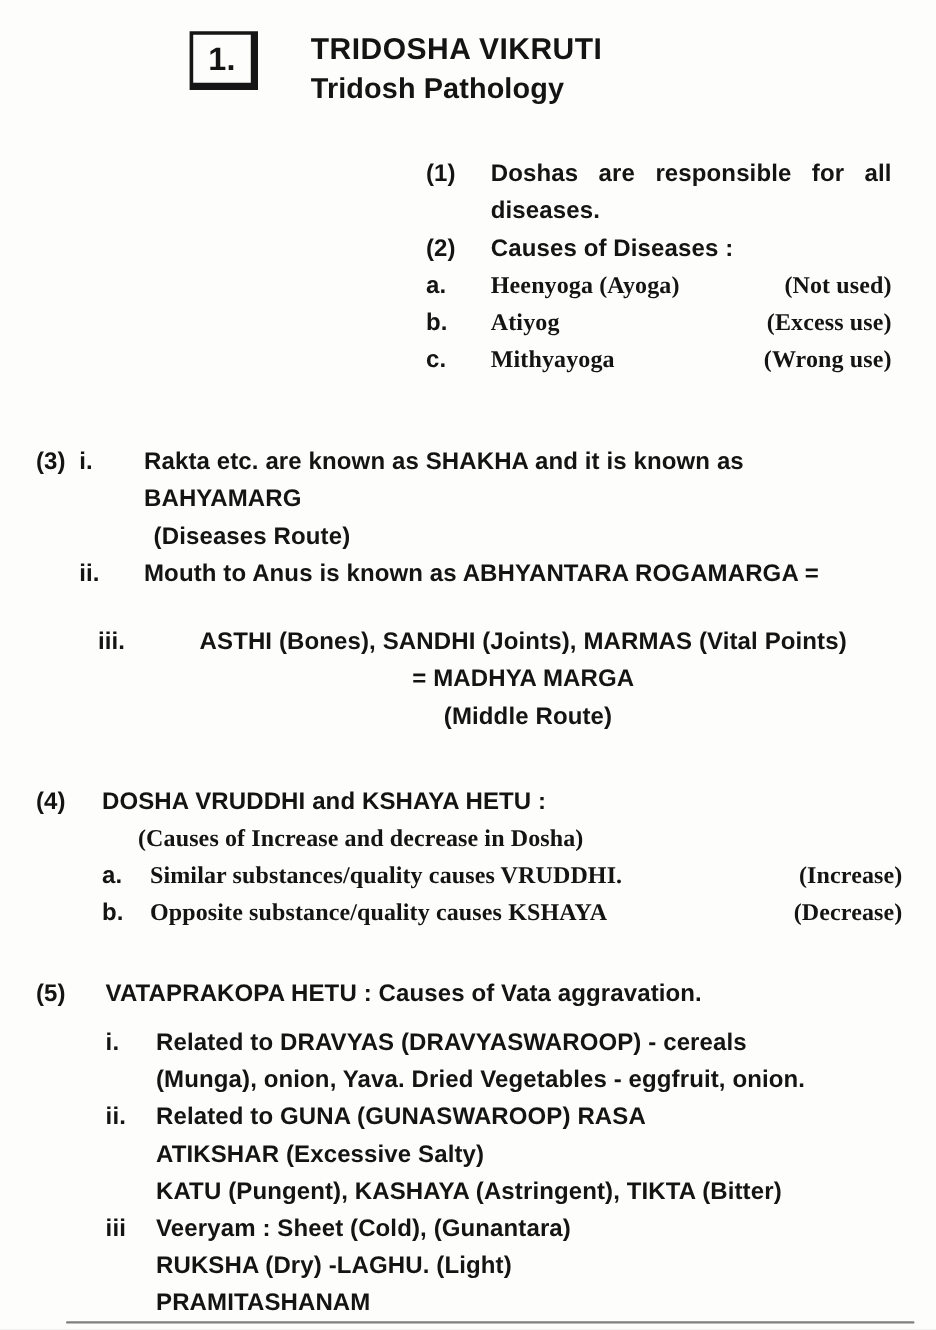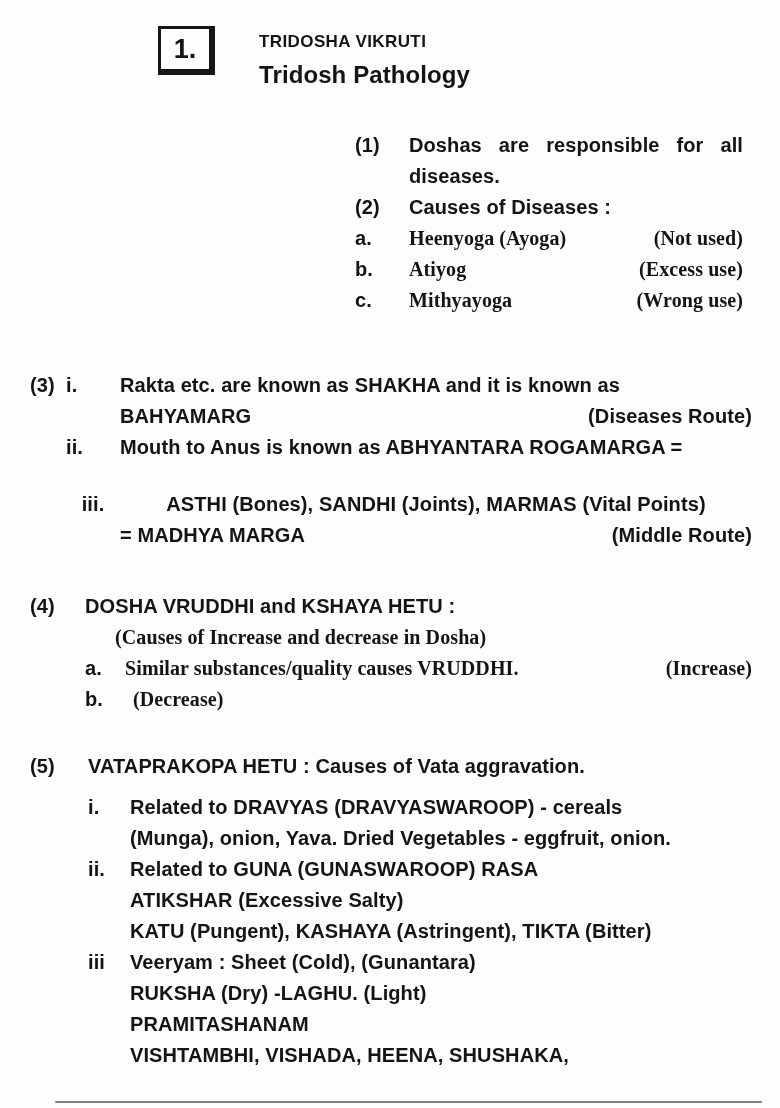--- a/index.html
+++ b/index.html
@@ -22,39 +22,39 @@
   .header { display: flex; align-items: flex-start; padding: 26px 0 0 158px; }
   .chapter-box {
     width: 48px; height: 40px;
     border: 3px solid #161616;
     border-right-width: 6px;
     border-bottom-width: 6px;
     display: flex; align-items: center; justify-content: center;
     font-size: 27px; line-height: 1;
   }
   .titles { margin-left: 44px; }
-  .title   { margin: 0; font-size: 17px; line-height: 31px; letter-spacing: 0.4px; }
+  .title   { margin: 0; font-size: 25px; line-height: 31px; letter-spacing: 0.4px; }
   .subtitle{ margin: 3px 0 0; font-size: 24px; line-height: 30px; }
 
   
   .intro { margin: 40px 0 0 355px; width: 388px; }
   .row { display: flex; }
   .marker { width: 54px; flex-shrink: 0; }
   .pair { flex: 1; display: flex; justify-content: space-between; font-family: Liberation Serif, serif; }
   .justify { text-align: justify; }
   .note { white-space: nowrap; padding-left: 8px; }
 
   
   .sec { margin-left: 30px; margin-right: 28px; }
   .sec3 { margin-top: 54px; }
   .s3row { display: flex; }
   .s3m { width: 36px; flex-shrink: 0; }
   .s3s { width: 54px; flex-shrink: 0; }
   .s3body { flex: 1; min-width: 0; }
-  .lineflex { display: flex; justify-content: space-between; }
+  .lineflex { display: flex; justify-content: space-between; flex-direction: column; }
   .nowrap { white-space: nowrap; }
   .gap-top { margin-top: 26px; text-align: center; }
 
   
   .sec4 { margin-top: 40px; }
   .s4head { display: flex; }
   .s4hm { width: 55px; flex-shrink: 0; }
   .s4sub { margin-left: 85px; font-family: Liberation Serif, serif; }
   .s4row { display: flex; margin-left: 55px; }
   .s4m { width: 40px; flex-shrink: 0; }
@@ -162,20 +162,21 @@
     <div class="s4row">
       <span class="s4m">a.</span>
       <span class="pair">
         <span class="nowrap">Similar substances/quality causes VRUDDHI.</span>
         <span class="note">(Increase)</span>
       </span>
     </div>
     <div class="s4row">
       <span class="s4m">b.</span>
       <span class="pair">
+        <span class="nowrap">Opposite substance/quality causes KSHAYA</span>
         <span class="note">(Decrease)</span>
       </span>
     </div>
   </section>
 
   <section class="sec sec5">
     <div class="s5head">
       <span class="s5hm">(5)</span>
       <span class="nowrap">VATAPRAKOPA HETU : Causes of Vata aggravation.</span>
     </div>

